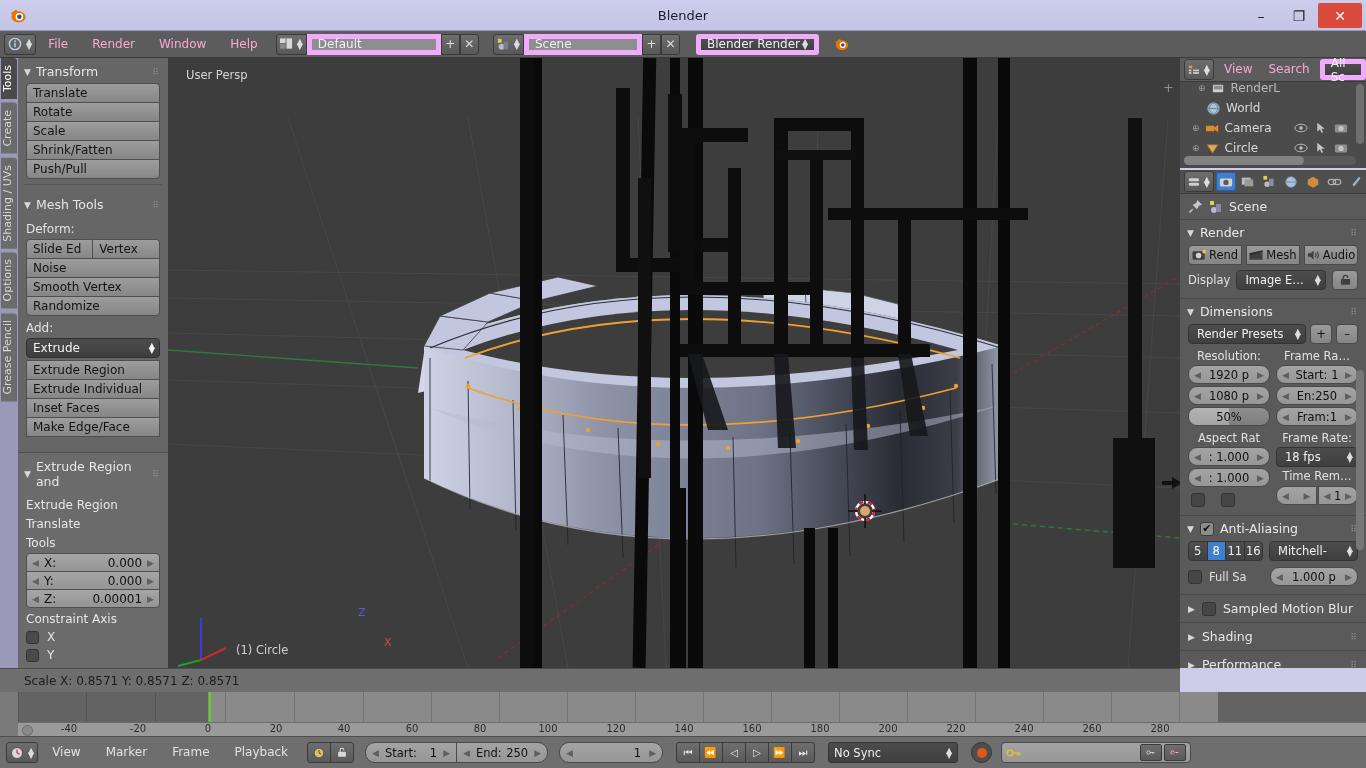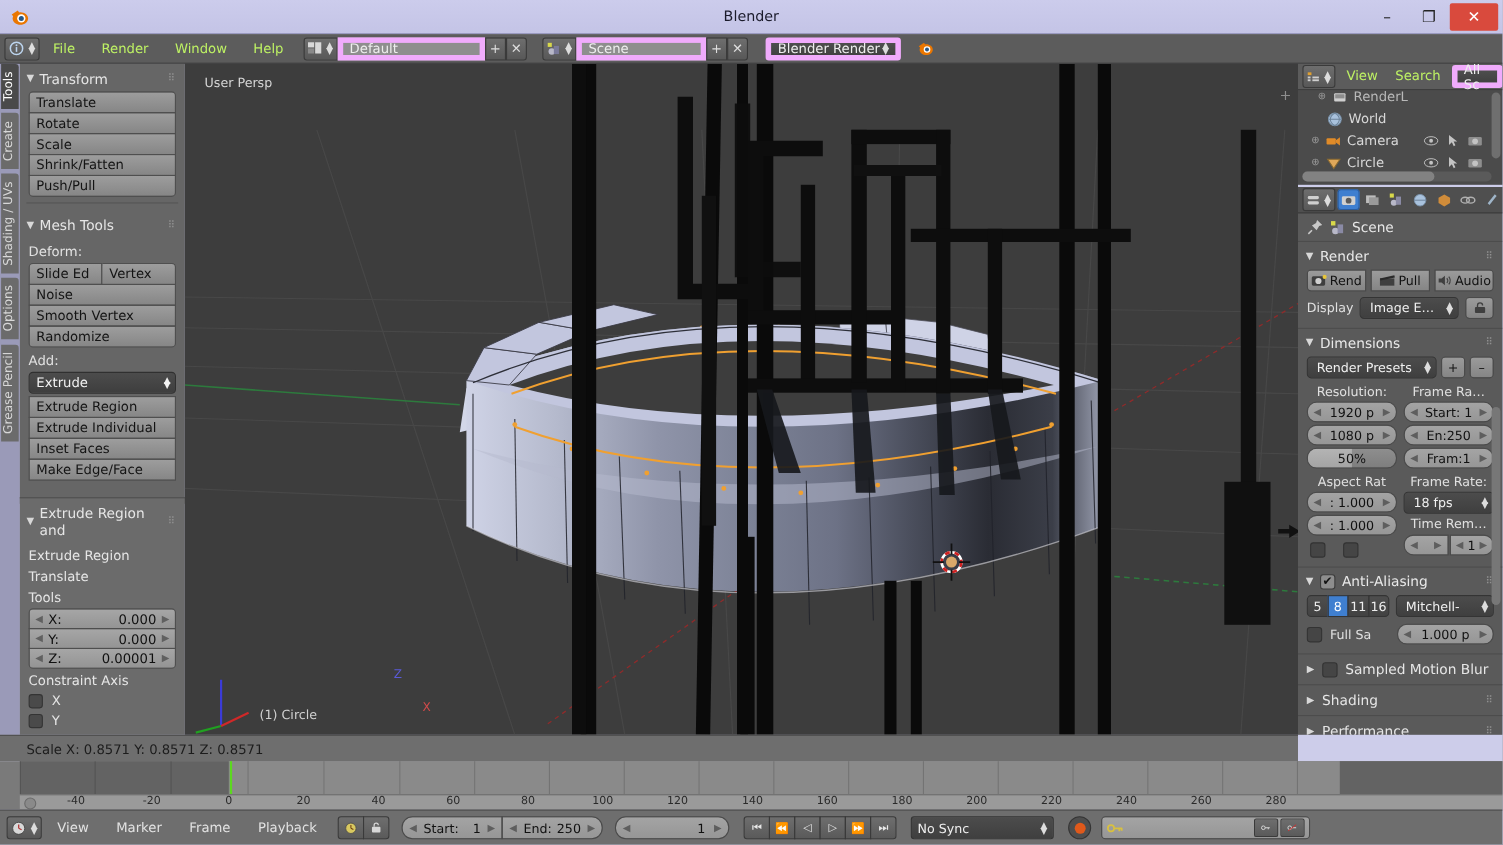--- a/index.html
+++ b/index.html
@@ -23,21 +23,21 @@
     font-size:14px;color:#222;}
   .wbtn.close{background:#d94a3d;color:#fff;border-radius:2px;width:44px;}
 
   
   .topbar{position:absolute;left:0;top:31px;width:1366px;height:27px;
     background:#5c5c5c;border-bottom:1px solid #3b3b3b;
     display:flex;align-items:center;padding-left:4px;}
   .hdr-ico{height:21px;min-width:30px;background:linear-gradient(#6e6e6e,#585858);
     border:1px solid #3a3a3a;border-radius:3px;display:flex;align-items:center;
     justify-content:center;gap:2px;padding:0 3px;}
-  .menu-item{padding:0 12px;height:21px;line-height:21px;font-size:12px;color:#bef264;cursor:default;}
+  .menu-item{padding:0 12px;height:21px;line-height:21px;font-size:12px;color:#f9a8d4;cursor:default;}
   .field{height:21px;background:#8e8e8e;border:5px solid #f0abfc;
     display:flex;align-items:center;font-size:12px;color:#eee;padding:0 6px;}
   .roundL{border-radius:3px 0 0 3px;}
   .roundR{border-radius:0 3px 3px 0;}
   .sq{width:19px;height:21px;background:linear-gradient(#6e6e6e,#585858);
     border:1px solid #3a3a3a;display:flex;align-items:center;justify-content:center;
     font-size:12px;color:#ddd;}
   .stats{font-size:11.5px;color:#d2d2d2;margin-left:10px;white-space:nowrap;}
   .spin{display:flex;flex-direction:column;line-height:5px;font-size:8px;color:#ddd;margin-left:2px;}
 
@@ -705,21 +705,21 @@
                 <circle cx="7" cy="6.5" r="3" fill="#d0d0d0"></circle>
                 <circle cx="13" cy="2.5" r="2" fill="#e8c63a"></circle>
               </svg>
             <span>Rend</span>
           </div>
           <div class="pbtn grp">
             <svg width="15" height="12" viewBox="0 0 16 12">
                 <rect x="0.5" y="4" width="14" height="7" fill="#3f3f3f"></rect>
                 <path d="M0.5 4 L14.5 1 L15 3 L1 6 Z" fill="#2a2a2a"></path>
               </svg>
-            <span>Pull</span>
+            <span>Mesh</span>
           </div>
           <div class="pbtn grpR">
             <svg width="14" height="12" viewBox="0 0 16 12">
                 <path d="M1 4 L4 4 L7.5 1 L7.5 11 L4 8 L1 8 Z" fill="#3f3f3f"></path>
                 <path d="M9.5 3.5 a4 4 0 010 5 M11.5 2 a6.5 6.5 0 010 8" stroke="#3f3f3f" fill="none" stroke-width="1.2"></path>
               </svg>
             <span>Audio</span>
           </div>
         </div>
         <div style="display:flex;align-items:center;gap:6px">

